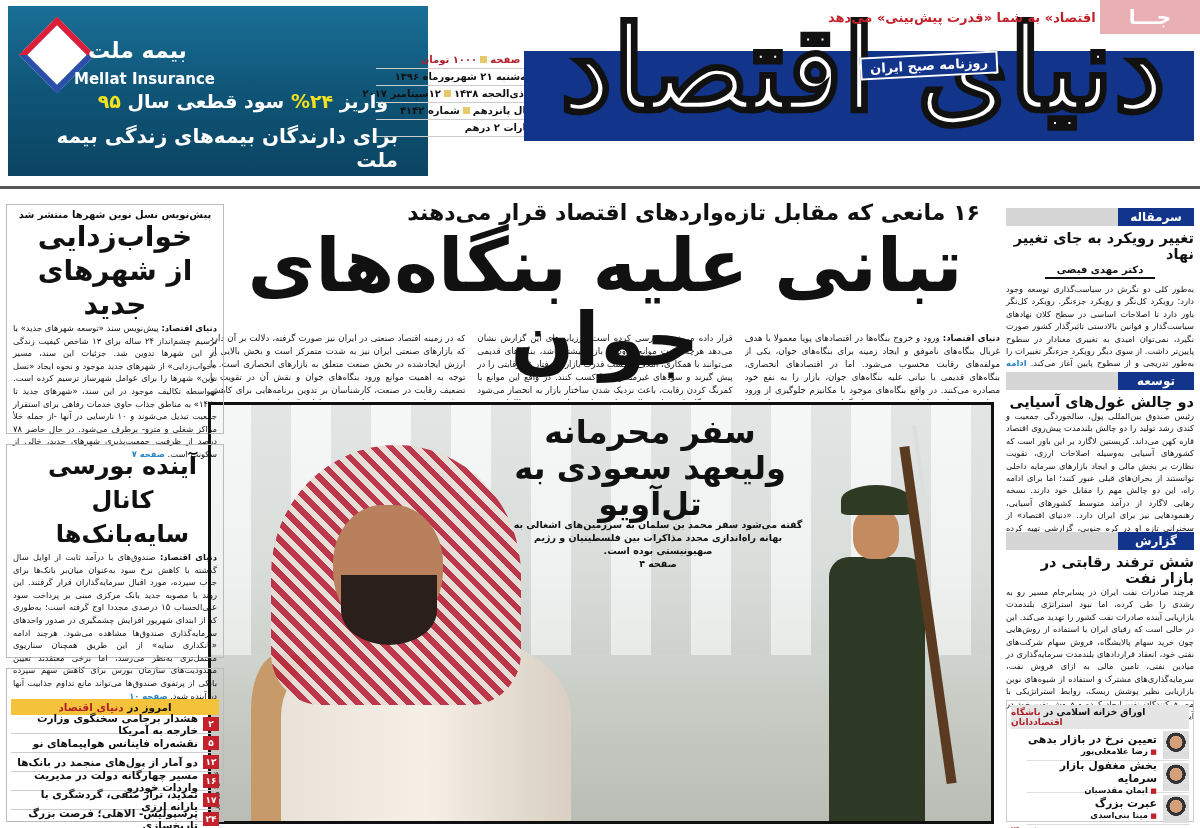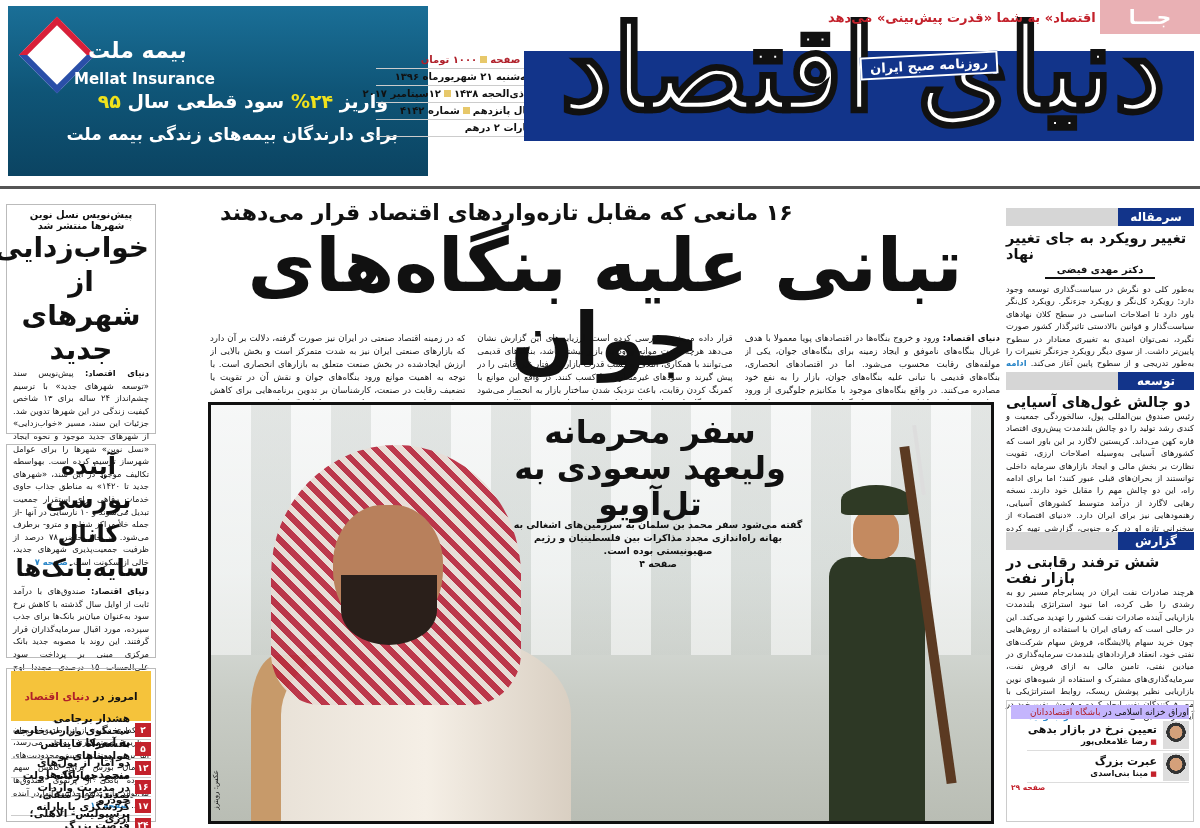--- a/index.html
+++ b/index.html
@@ -6,37 +6,37 @@
   body { width: 1200px; height: 828px; background: #ffffff; font-family: "DejaVu Sans", sans-serif; overflow: hidden; position: relative; direction: rtl; color: #111; }
   .abs { position: absolute; }
 
   
   .ad { left: 8px; top: 6px; width: 420px; height: 170px; background: linear-gradient(180deg,#1a6f97 0%,#0f5577 50%,#0b4462 100%); direction: rtl; }
   .ad-logo { position: absolute; left: 22px; top: 22px; width: 54px; height: 54px; transform: rotate(45deg); border: 6px solid #d8203a; border-right-color: #2a4fa8; border-bottom-color:#2a4fa8; background: #fff; }
   .ad-brand { position: absolute; left: 80px; top: 32px; color: #fff; font-weight: bold; font-size: 22px; font-family: "DejaVu Sans", sans-serif; }
   .ad-brand-en { position: absolute; left: 66px; top: 64px; color: #fff; font-size: 15px; font-weight: bold; direction: ltr; }
   .ad-line1 { position: absolute; right: 40px; top: 84px; color: #fff; font-weight: bold; font-size: 19px; }
   .ad-line1 .hl { color: #f0e21c; margin-top: 33px; }
-  .ad-line2 { position: absolute; right: 30px; top: 118px; color: #fff; font-weight: bold; font-size: 17px; }
+  .ad-line2 { position: absolute; right: 30px; top: 118px; color: #fff; font-weight: bold; font-size: 20px; }
 
   .info { left: 376px; top: 52px; width: 160px; font-size: 10px; font-weight: bold; text-align: right; }
   .info div { border-bottom: 1px solid #ccc; padding: 2px 0 3px; white-space: nowrap; }
   .info .sq { display: inline-block; width: 7px; height: 7px; background: #e7c86a; margin: 0 3px; }
   .info .red { color: #b0202a; }
 
   .blueband { left: 524px; top: 51px; width: 670px; height: 90px; background: #12348a; }
   .logo-text { left: 560px; top: 10px; font-size: 118px; font-weight: bold; color: #fff; -webkit-text-stroke: 3px #111; font-family: "DejaVu Serif", serif; line-height: 1; letter-spacing: -4px; }
   .subtag { left: 860px; top: 54px; background: #12348a; border: 2px solid #fff; color: #fff; font-size: 13px; font-weight: bold; padding: 2px 8px; transform: rotate(-3deg); }
   .slogan { left: 828px; top: 10px; color: #c3212b; font-size: 13px; font-weight: bold; }
   .corner-tag { left: 1100px; top: 0; width: 100px; height: 34px; background: #e9b0b4; color: #fff; font-size: 20px; font-weight: bold; text-align: center; line-height: 34px; }
 
   .hr-top { left: 0; top: 186px; width: 1200px; height: 3px; background: #555; }
 
   
-  .kicker { left: 220px; top: 200px; width: 760px; text-align: left; font-size: 22px; font-weight: bold; }
+  .kicker { left: 220px; top: 200px; width: 760px; text-align: right; font-size: 22px; font-weight: bold; }
   .headline { left: 210px; top: 228px; width: 790px; text-align: center; font-size: 74px; font-weight: 900; line-height: 1; letter-spacing: -2px; font-family: "DejaVu Sans", sans-serif; }
 
   .body-cols { left: 210px; top: 332px; width: 790px; height: 68px; display: flex; flex-direction: row; gap: 12px; font-size: 8.6px; line-height: 13px; text-align: justify; }
   .body-cols .col { flex: 1; overflow: hidden; }
   .body-cols b { font-weight: bold; }
   .pageref { color: #2a86c8; font-weight: bold; }
 
   
   .photo { left: 208px; top: 402px; width: 786px; height: 422px; border: 3px solid #111; background: linear-gradient(180deg,#eef0f0 0%,#dfe4e2 40%,#c9cdc6 70%,#b9bdb4 100%); overflow: hidden; }
   .photo .wall { position: absolute; left: 0; top: 0; width: 100%; height: 60%; background: repeating-linear-gradient(90deg, rgba(255,255,255,0.5) 0 40px, rgba(200,205,200,0.3) 40px 80px); }
@@ -53,47 +53,47 @@
   .photo .bayonet { position: absolute; left: 706px; top: 20px; width: 4px; height: 70px; background: #ddd; transform: rotate(-8deg); }
 
   .photo-text { left: 500px; top: 414px; width: 300px; text-align: center; }
   .photo-kicker { font-size: 15px; font-weight: bold; }
   .photo-head1 { font-size: 32px; font-weight: 900; line-height: 36px; }
   .photo-head2 { font-size: 32px; font-weight: 900; line-height: 36px; }
   .photo-sub { left: 508px; top: 518px; width: 300px; font-size: 9.5px; font-weight: bold; text-align: center; line-height: 13px; }
   .photo-credit { left: 212px; top: 770px; font-size: 7px; writing-mode: vertical-rl; transform: rotate(180deg); }
 
   
-  .lcol { left: 6px; width: 150px; border: 1px solid #bbb; }
+  .lcol { left: 6px; width: 218px; border: 1px solid #bbb; }
   .box1 { top: 204px; height: 230px; padding: 4px 6px; }
   .box1 .kick { font-size: 10px; font-weight: bold; text-align: center; }
   .box1 .head { font-size: 28px; font-weight: 900; text-align: center; line-height: 34px; letter-spacing: -1px; }
   .txt { font-size: 8.4px; line-height: 12.6px; text-align: justify; }
   .box2 { top: 444px; height: 214px; padding: 4px 6px; }
   .box2 .head { font-size: 24px; font-weight: 900; text-align: center; line-height: 34px; letter-spacing: -1px; margin-left: 15px; }
   .box3 { top: 668px; height: 154px; padding: 2px 4px; }
-  .box3 .ttl { background: #f5c33b; text-align: center; font-size: 10.5px; font-weight: bold; padding: 19px 0; }
+  .box3 .ttl { background: #f5c33b; text-align: center; font-size: 10.5px; font-weight: bold; padding: 2px 0; margin-top: 28px; }
   .box3 .ttl .red { color: #b0202a; }
   .box3 .item { display: flex; align-items: center; justify-content: flex-start; border-bottom: 1px solid #ccc; height: 19px; font-size: 10.5px; font-weight: bold; gap: 5px; }
   .box3 .num { background: #c3212b; color: #fff; width: 16px; height: 14px; font-size: 9px; text-align: center; line-height: 14px; flex-shrink: 0; }
 
   
   .rcol { left: 1006px; width: 188px; }
   .sechead { display: flex; height: 18px; }
   .sechead .lbl { width: 76px; background: #12348a; color: #fff; font-size: 12px; font-weight: bold; text-align: center; line-height: 18px; }
   .sechead .bar { flex: 1; background: #d6d6d6; }
-  .rhead { font-size: 14.5px; font-weight: 900; text-align: left; margin-top: 4px; }
+  .rhead { font-size: 14.5px; font-weight: 900; text-align: right; margin-top: 4px; }
   .rauthor { font-size: 10px; font-weight: bold; text-align: center; border-bottom: 2px solid #111; width: 110px; margin: 2px auto 4px; padding-bottom: 2px; }
   .rtxt { font-size: 8.3px; line-height: 12.4px; text-align: justify; }
   .more { color: #2a86c8; font-size: 8.5px; font-weight: bold; }
   .r1 { top: 208px; }
   .r2 { top: 372px; }
   .r3 { top: 532px; }
   .r4 { top: 700px; border: 1px solid #ccc; padding: 4px; height: 122px; }
-  .r4 .ttl { background: #c4b5fd; font-size: 9px; font-weight: normal; text-align: right; padding: 2px 0; }
+  .r4 .ttl { background: #e5e5e5; font-size: 9px; font-weight: bold; text-align: left; padding: 2px 0; }
   .r4 .ttl .red { color: #b0202a; }
   .person { display: flex; align-items: center; gap: 6px; border-bottom: 1px solid #ddd; height: 32px; padding: 10px 0; margin-left: 16px; }
   .person .photo-sm { width: 26px; height: 28px; background: radial-gradient(circle at 50% 40%, #d4a07a 0 30%, #333 31% 45%, #ddd 46%); flex-shrink: 0; }
   .person .ptxt { flex: 1; }
   .person .pt { font-size: 11px; font-weight: bold; }
   .person .pn { font-size: 8.5px; font-weight: bold; }
   .person .pn::before { content: "■ "; color: #c3212b; font-size: 7px; }
   .r4 .pg { color: #c3212b; font-size: 7.5px; font-weight: bold; text-align: left; }
 </style>
 </head>
@@ -236,18 +236,25 @@
   <div class="person">
     <div class="photo-sm"></div>
     <div class="ptxt">
         <div class="pt">تعیین نرخ در بازار بدهی</div>
         <div class="pn">رضا غلامعلی‌پور</div>
       </div>
   </div>
   <div class="person">
     <div class="photo-sm"></div>
     <div class="ptxt">
+        <div class="pt">بخش مغفول بازار سرمایه</div>
+        <div class="pn">ایمان مقدسیان</div>
+      </div>
+  </div>
+  <div class="person">
+    <div class="photo-sm"></div>
+    <div class="ptxt">
         <div class="pt">عبرت بزرگ</div>
         <div class="pn">مینا بنی‌اسدی</div>
       </div>
   </div>
   <div class="pg">صفحه ۲۹</div>
 </div>
 
 </body></html>

